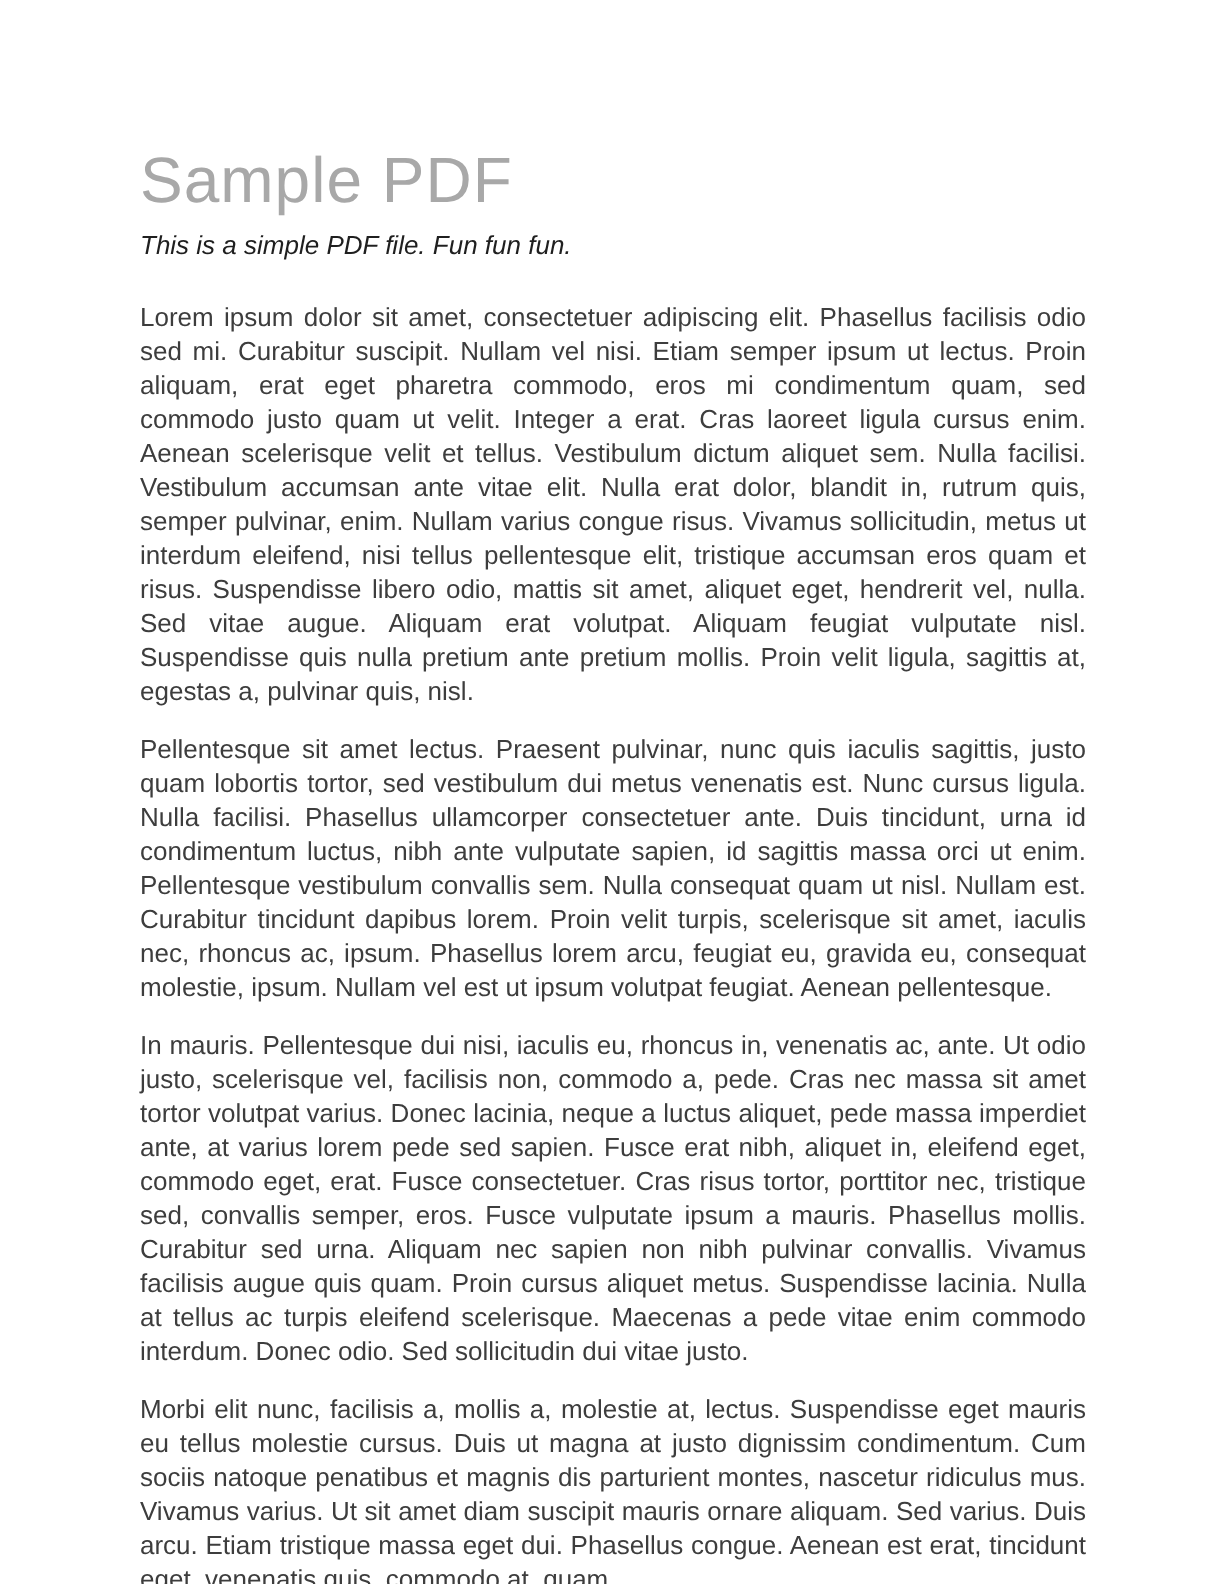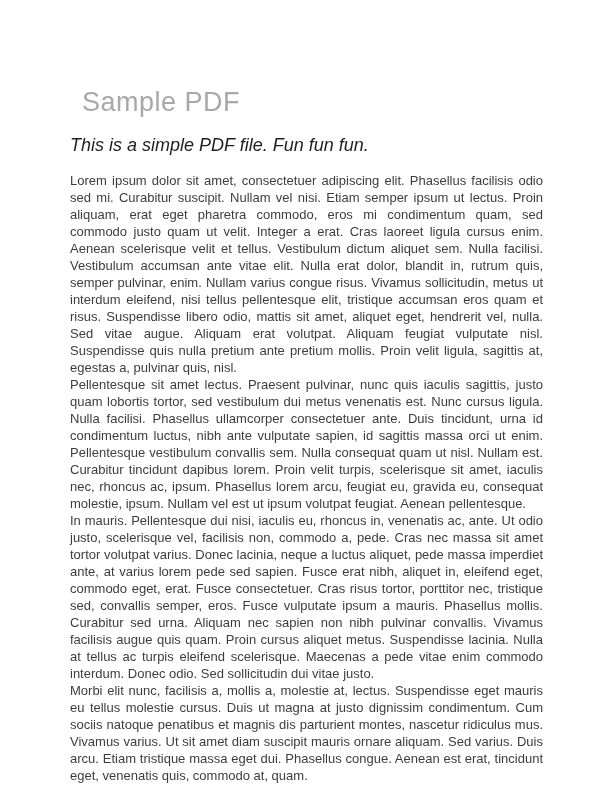--- a/index.html
+++ b/index.html
@@ -14,44 +14,44 @@
     overflow: hidden;
     position: relative;
   }
   .page {
     position: absolute;
     left: 70px;
     top: 70px;
     width: 473px;
   }
   .doc-title {
-    margin: 12px;
-    font-size: 27px;
+    margin: 0;
+    font-size: 32px;
     line-height: 40px;
     font-weight: 200;
     letter-spacing: 0.5px;
     color: var(--color-title, #a8a8a8);
   }
   .doc-subtitle {
     margin: 2px 0 0 0;
-    font-size: 18px;
+    font-size: 13px;
     line-height: 22px;
     font-style: italic;
     font-weight: 400;
     color: var(--color-subtitle, #1f1f1f);
   }
   .body-par {
     margin: 16px 0 0 0;
     font-size: 13px;
     line-height: 17px;
     text-align: justify;
     color: var(--color-body, #3d3d3d);
   }
   .body-par + .body-par {
-    margin-top: 0;
+    margin-top: 12px;
   }
 </style>
 </head>
 <body>
 
 <div class="page">
   <h1 class="doc-title">Sample PDF</h1>
   <p class="doc-subtitle">This is a simple PDF file. Fun fun fun.</p>
   <p class="body-par">Lorem ipsum dolor sit amet, consectetuer adipiscing elit. Phasellus facilisis odio sed mi. Curabitur suscipit. Nullam vel nisi. Etiam semper ipsum ut lectus. Proin aliquam, erat eget pharetra commodo, eros mi condimentum quam, sed commodo justo quam ut velit. Integer a erat. Cras laoreet ligula cursus enim. Aenean scelerisque velit et tellus. Vestibulum dictum aliquet sem. Nulla facilisi. Vestibulum accumsan ante vitae elit. Nulla erat dolor, blandit in, rutrum quis, semper pulvinar, enim. Nullam varius congue risus. Vivamus sollicitudin, metus ut interdum eleifend, nisi tellus pellentesque elit, tristique accumsan eros quam et risus. Suspendisse libero odio, mattis sit amet, aliquet eget, hendrerit vel, nulla. Sed vitae augue. Aliquam erat volutpat. Aliquam feugiat vulputate nisl. Suspendisse quis nulla pretium ante pretium mollis. Proin velit ligula, sagittis at, egestas a, pulvinar quis, nisl.</p>
   <p class="body-par">Pellentesque sit amet lectus. Praesent pulvinar, nunc quis iaculis sagittis, justo quam lobortis tortor, sed vestibulum dui metus venenatis est. Nunc cursus ligula. Nulla facilisi. Phasellus ullamcorper consectetuer ante. Duis tincidunt, urna id condimentum luctus, nibh ante vulputate sapien, id sagittis massa orci ut enim. Pellentesque vestibulum convallis sem. Nulla consequat quam ut nisl. Nullam est. Curabitur tincidunt dapibus lorem. Proin velit turpis, scelerisque sit amet, iaculis nec, rhoncus ac, ipsum. Phasellus lorem arcu, feugiat eu, gravida eu, consequat molestie, ipsum. Nullam vel est ut ipsum volutpat feugiat. Aenean pellentesque.</p>

